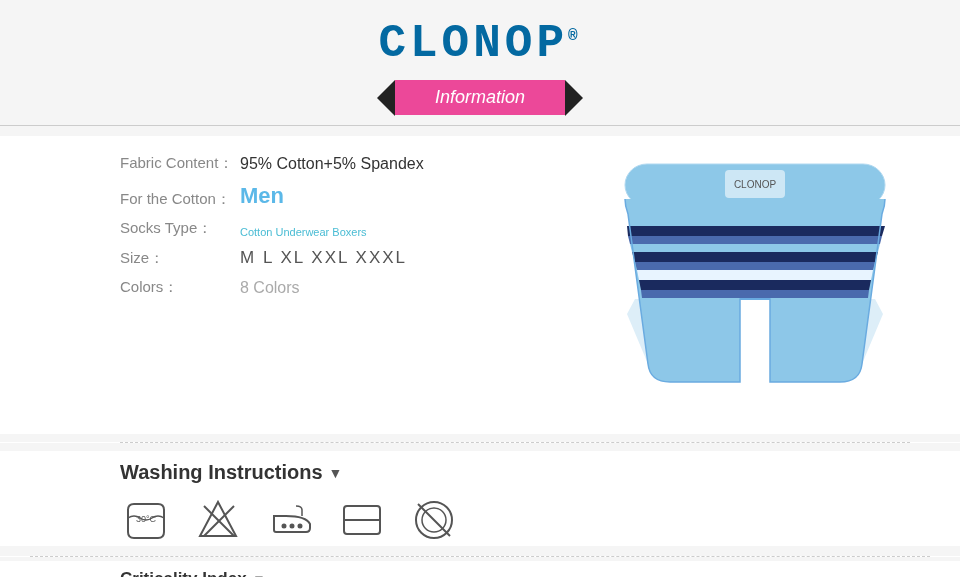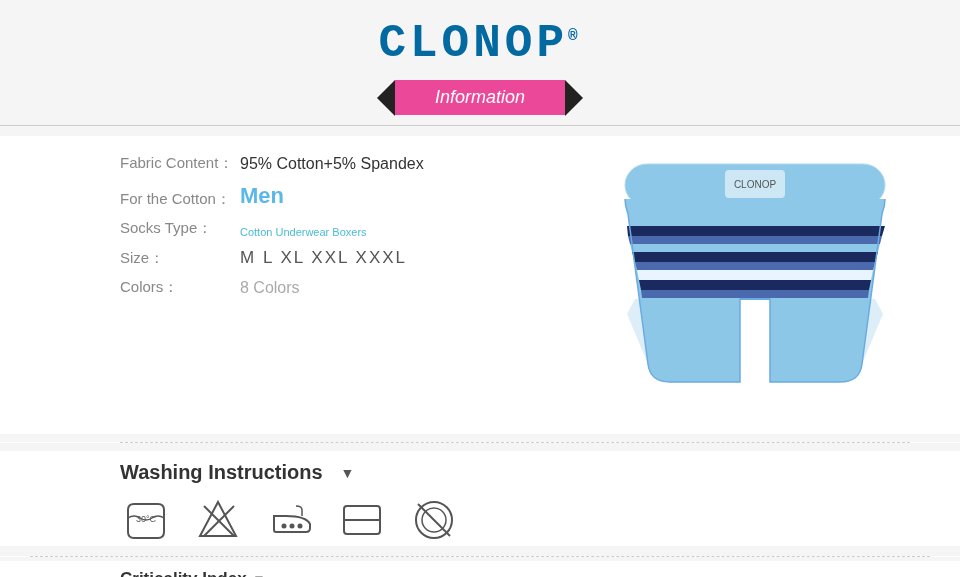--- a/index.html
+++ b/index.html
@@ -121,21 +121,21 @@
     .washing-section {
       padding: 10px 50px 0 120px;
       background: #fff;
     }
     .washing-title {
       font-size: 20px;
       font-weight: bold;
       color: #333;
       display: flex;
       align-items: center;
-      gap: 18px;
+      gap: 6px;
       margin-bottom: 10px;
     }
     .washing-title .arrow {
       font-size: 14px;
       color: #555;
     }
     .washing-icons {
       display: flex;
       gap: 20px;
       margin-bottom: 10px;

